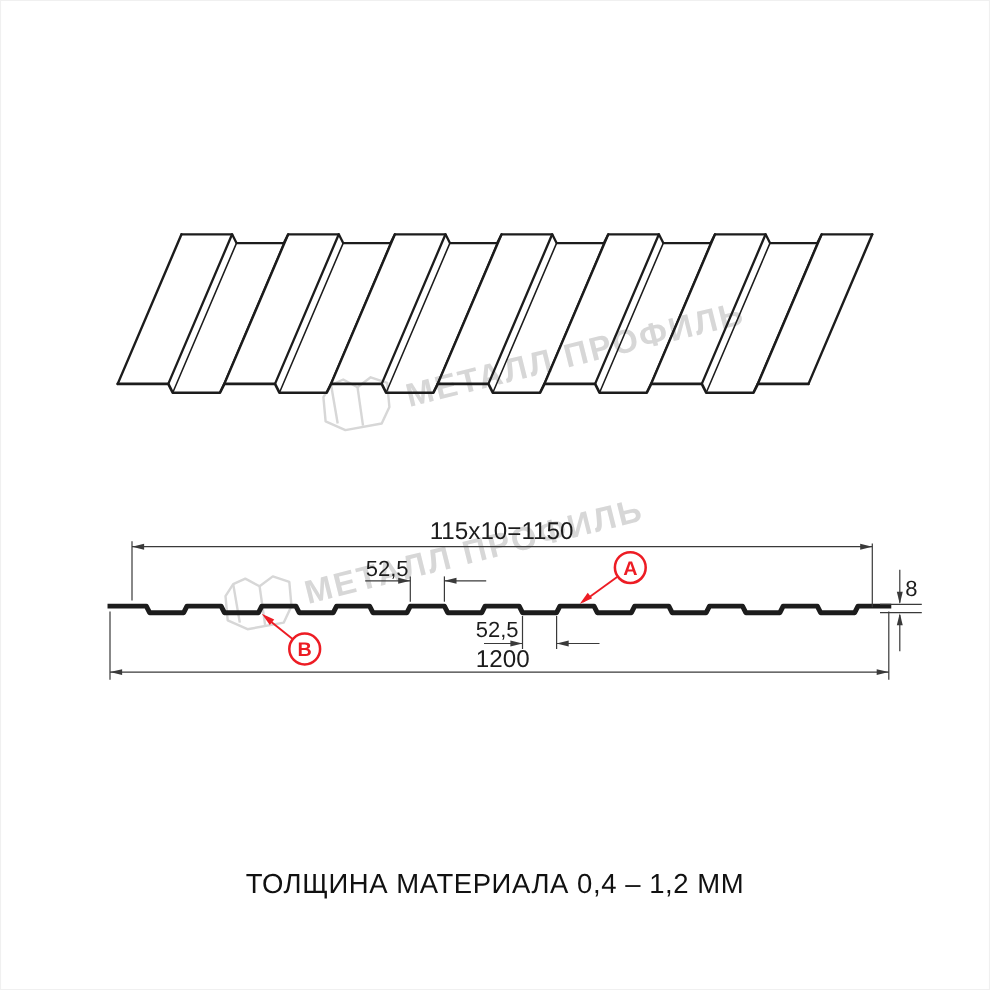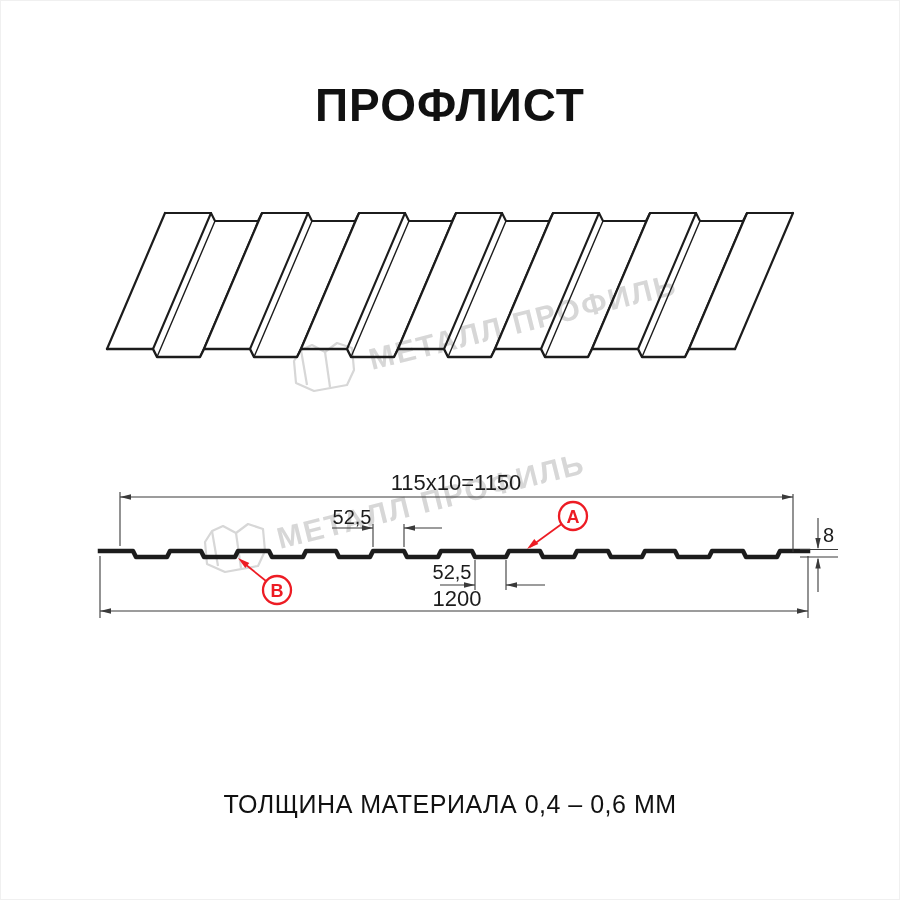--- a/index.html
+++ b/index.html
@@ -24,21 +24,20 @@
   .wm-text{font-family:"Liberation Sans", sans-serif;font-weight:700;font-size:30px;letter-spacing:2px;fill:#d7d7d7;}
   .dim-text{font-family:"Liberation Sans", sans-serif;font-size:22px;fill:#1c1c1c;}
   .dim-text-sm{font-family:"Liberation Sans", sans-serif;font-size:20px;fill:#1c1c1c;}
   .side-letter{font-family:"Liberation Sans", sans-serif;font-size:18px;font-weight:700;fill:#ed1c24;}
 </style>
 </head>
 <body>
 
 <div class="page">
 
-  <div class="title">ПРОФЛИСТ</div>
 
   <svg class="drawing" width="900" height="900" viewBox="0 0 900 900">
 
     <g stroke-linejoin="round">
       <g id="mp-logo" fill="none" stroke="#d7d7d7" stroke-width="2.2">
         <path d="M205,542 L212,531 L223,526 L236,533 L248,524 L263,529 L265,551 L258,566 L225,572 L207,564 Z"></path>
         <path d="M236,533 L241,568"></path>
         <path d="M212,531 L218,566"></path>
       </g>
       <use href="#mp-logo" transform="translate(89,-181)"></use>
@@ -146,14 +145,14 @@
     </g>
 
     <g>
       <path d="M266,581 L245,564" stroke="#ed1c24" stroke-width="1.7" fill="none"></path>
       <polygon points="238,558 249.3,563.1 245.3,568.1" fill="#ed1c24"></polygon>
       <circle cx="277" cy="590" r="14" fill="#fff" stroke="#ed1c24" stroke-width="2.3"></circle>
       <text class="side-letter" x="277" y="596.5" text-anchor="middle">В</text>
     </g>
   </svg>
 
-  <div class="caption">ТОЛЩИНА МАТЕРИАЛА 0,4 – 0,6 ММ</div>
+  <div class="caption">ТОЛЩИНА МАТЕРИАЛА 0,4 – 1,2 ММ</div>
 </div>
 
 </body></html>

